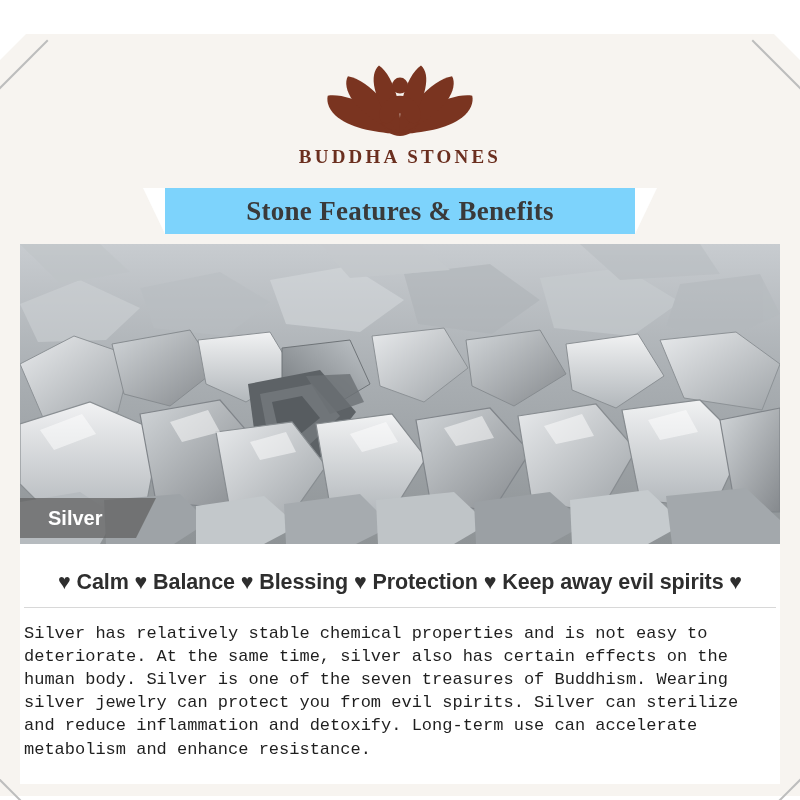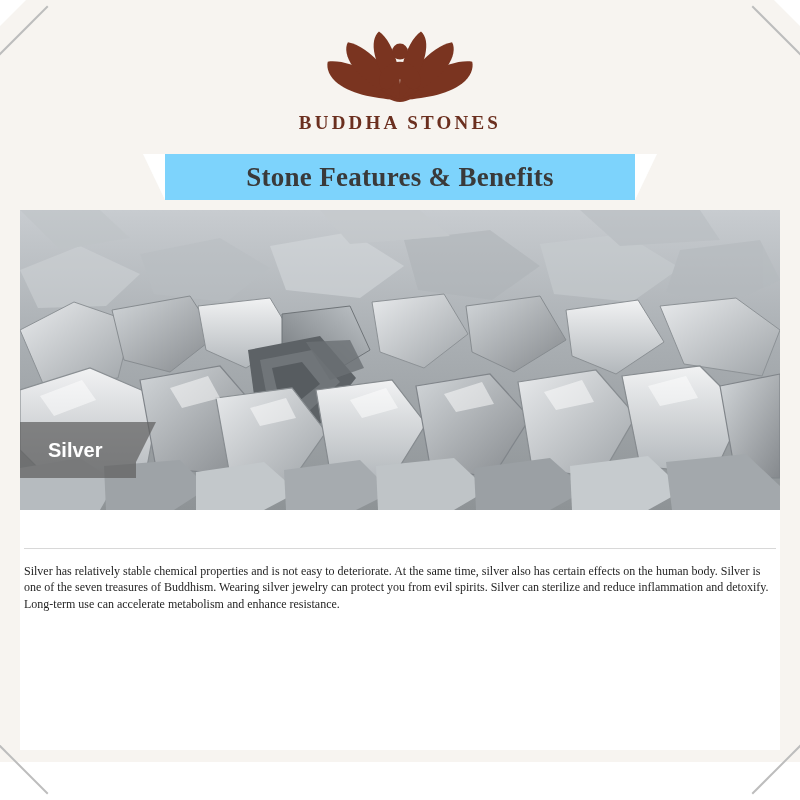--- a/index.html
+++ b/index.html
@@ -65,20 +65,21 @@
   
   .header {
     position: relative;
     height: 148px;
     display: flex;
     flex-direction: column;
     align-items: center;
     justify-content: flex-start;
     padding-top: 18px;
     box-sizing: border-box;
+    margin-top: 34px;
   }
   .logo-mark {
     width: 168px;
     height: 92px;
     display: block;
   }
   .brand-name {
     margin-top: 2px;
     font-size: 19px;
     letter-spacing: 3.2px;
@@ -124,22 +125,22 @@
     width: 760px;
     height: 300px;
     overflow: hidden;
     background: #9aa0a4;
   }
   .hero svg { display: block; width: 100%; height: 100%; }
 
   .hero-label {
     position: absolute;
     left: 0;
-    bottom: 32px;
-    height: 56px;
+    bottom: 6px;
+    height: 40px;
     padding: 0 34px 0 28px;
     display: flex;
     align-items: center;
     background: rgba(95,95,95,0.72);
     color: #ffffff;
     font-size: 20px;
     font-weight: bold;
     font-family: "Liberation Sans", sans-serif;
   }
   .hero-label::after {
@@ -173,25 +174,25 @@
   }
   .divider {
     margin: 12px auto 0 auto;
     width: 752px;
     height: 1px;
     background: #d8d8d8;
   }
   .description {
     margin: 14px auto 0 auto;
     width: 752px;
-    font-size: 12px;
+    font-size: 17px;
     line-height: 1.36;
     color: #1f1f1f;
     text-align: left;
-    font-family: Liberation Serif, serif;
+    font-family: Liberation Mono, monospace;
   }
   .bottom-fill {
     position: absolute;
     left: 0;
     bottom: 0;
     width: 800px;
     height: 38px;
     background: #ffffff;
   }
 </style>
@@ -325,18 +326,19 @@
         <polygon points="424,184 462,172 474,194 436,202"></polygon>
         <polygon points="524,182 562,170 574,192 536,200"></polygon>
         <polygon points="628,176 666,166 678,188 640,196"></polygon>
       </g>
     </svg>
 
     <div class="hero-label">Silver</div>
   </div>
 
   <div class="content">
+    <div class="keywords">♥ Calm ♥ Balance ♥ Blessing ♥ Protection ♥ Keep away evil spirits ♥</div>
     <div class="divider"></div>
     <div class="description">Silver has relatively stable chemical properties and is not easy to deteriorate. At the same time, silver also has certain effects on the human body. Silver is one of the seven treasures of Buddhism. Wearing silver jewelry can protect you from evil spirits. Silver can sterilize and reduce inflammation and detoxify. Long-term use can accelerate metabolism and enhance resistance.</div>
   </div>
 
   <div class="bottom-fill"></div>
 </div>
 
 </body></html>

